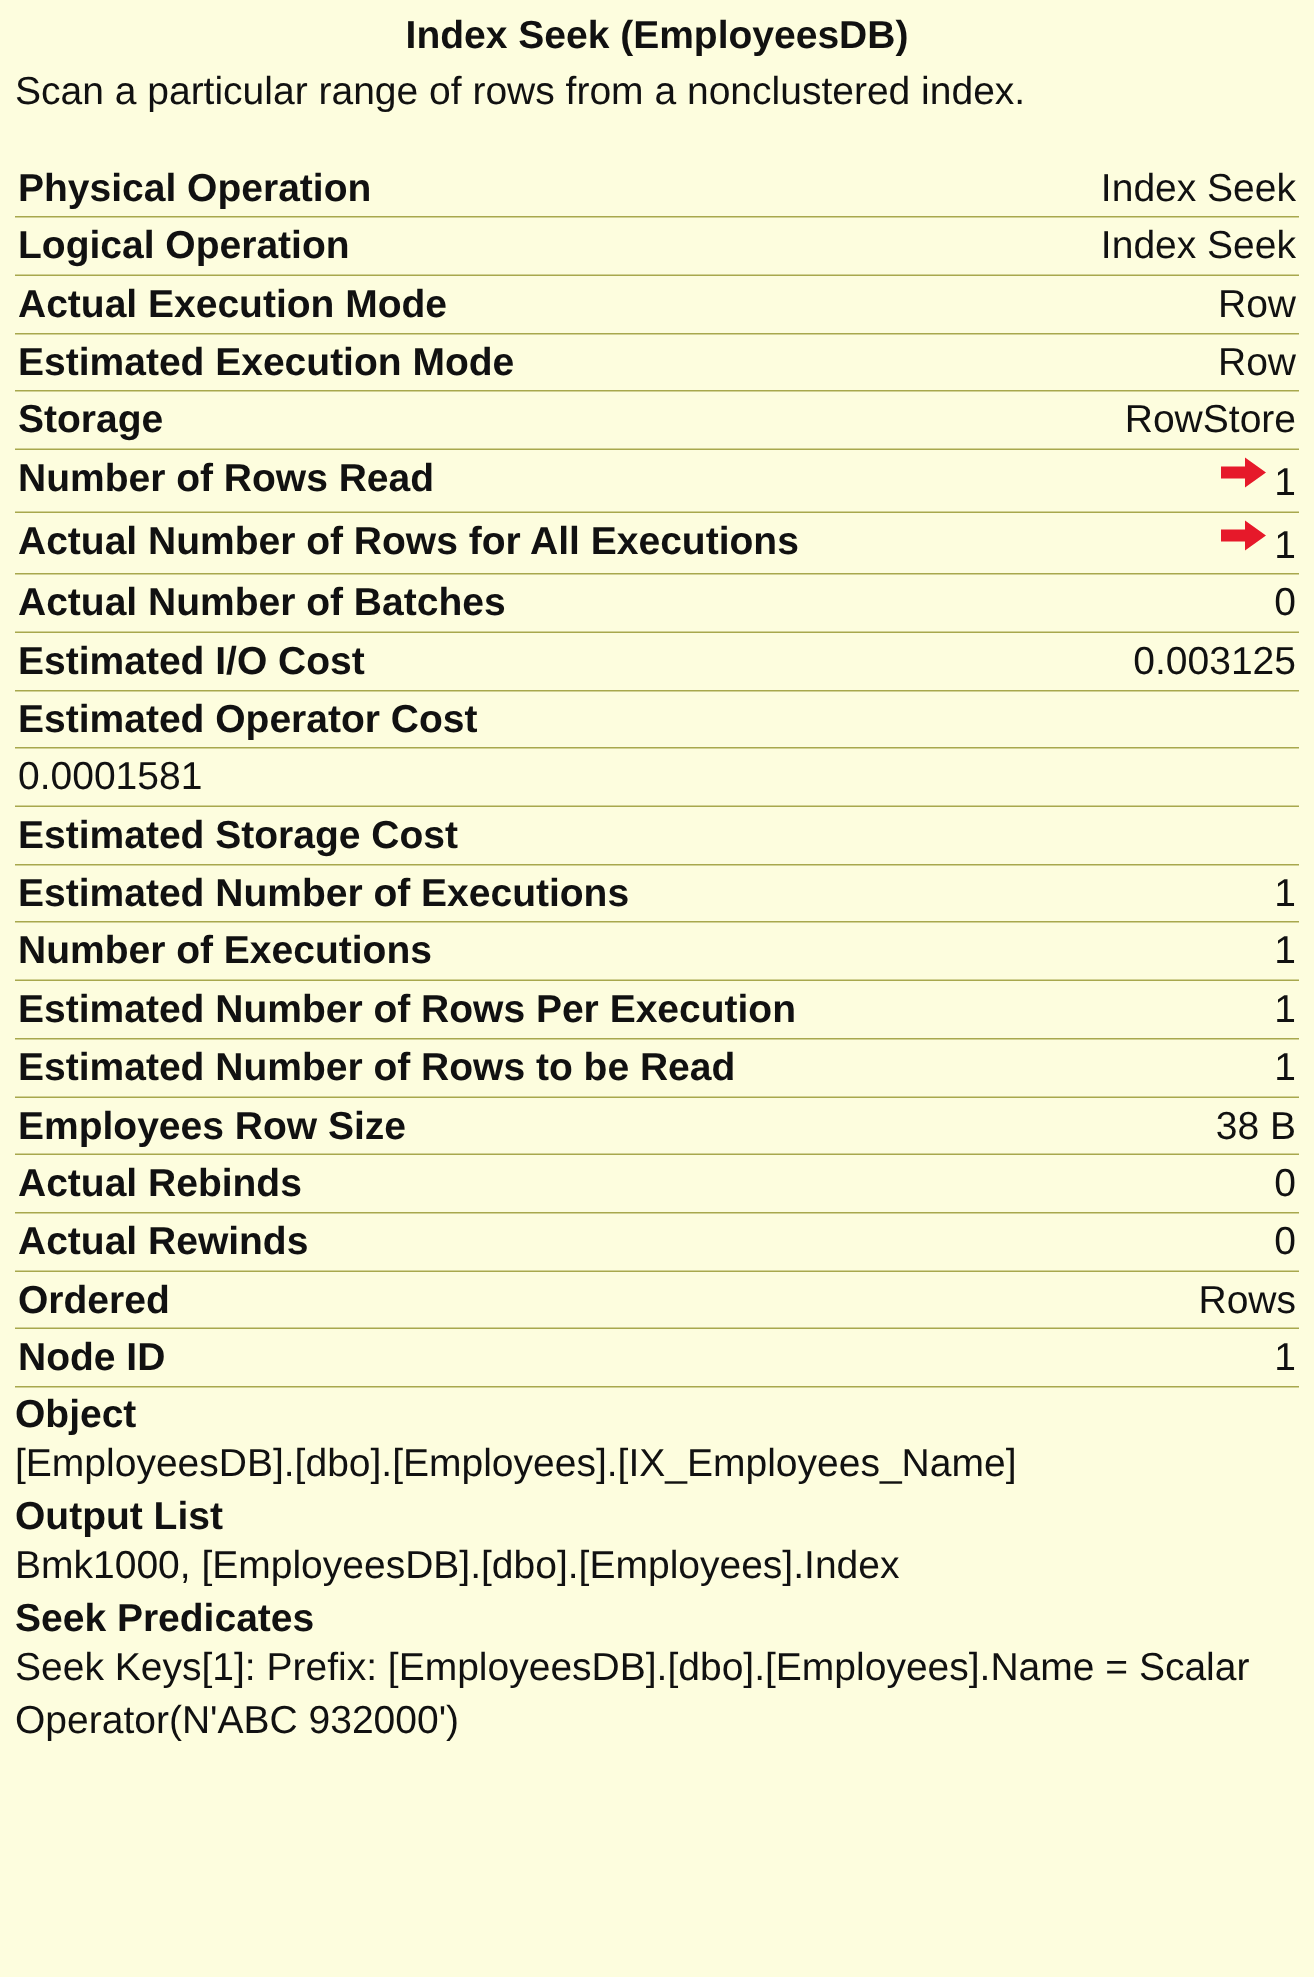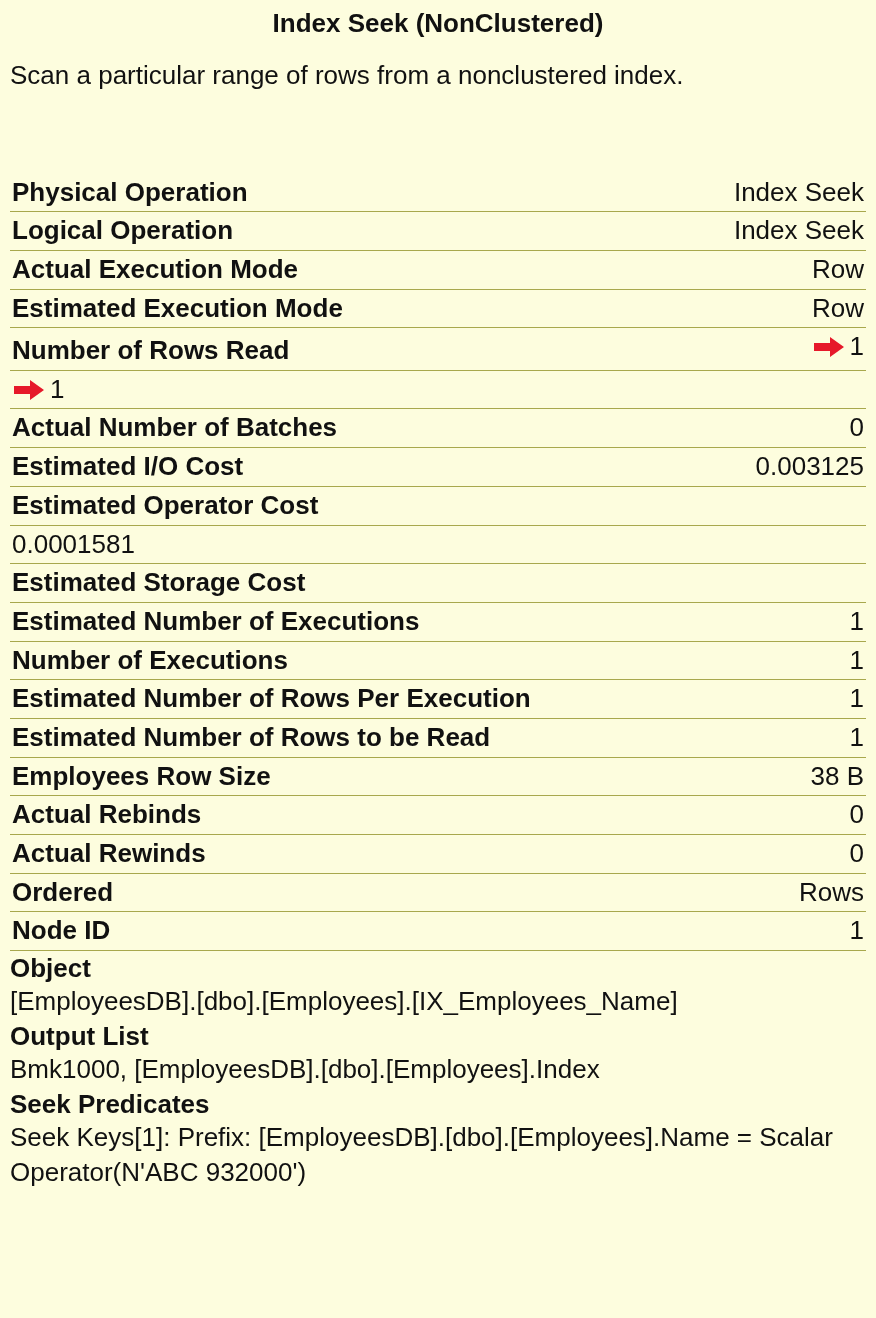--- a/index.html
+++ b/index.html
@@ -14,40 +14,39 @@
   }
   .wrap {
     padding: 6px 10px 20px 10px;
   }
   .title {
     text-align: center;
     font-weight: 700;
     margin-top: 2px;
   }
   .subtitle {
-    margin-top: 20px;
+    margin-top: 5px;
     line-height: 1.25;
   }
   .rows {
-    margin-top: 82px;
+    margin-top: 30px;
   }
   .row {
     display: flex;
     align-items: baseline;
     justify-content: space-between;
     border-bottom: 1px solid #a8a84d;
     line-height: 1.45;
     padding: 0 2px;
   }
   .row .label {
     font-weight: 700;
   }
   .row .value-wrap {
     display: flex;
-    align-items: center;
     gap: 4px;
   }
   .row .value {
     font-weight: 400;
     text-align: right;
   }
   .arrow {
     width: 34px;
     height: 24px;
     flex-shrink: 0;
@@ -65,21 +64,21 @@
   }
   .sect-value {
     line-height: 1.35;
   }
 </style>
 </head>
 <body>
 
 <div class="wrap">
 
-  <div class="title">Index Seek (NonClustered)</div>
+  <div class="title">Index Seek (EmployeesDB)</div>
   <div class="subtitle">Scan a particular range of rows from a nonclustered index.</div>
 
   <div class="rows" id="rows-container">
       <div class="row">
         <span class="label">Physical Operation</span>
         <span class="value-wrap">
           <span class="value">Index Seek</span>
         </span>
       </div>
       <div class="row">
@@ -91,34 +90,41 @@
       <div class="row">
         <span class="label">Actual Execution Mode</span>
         <span class="value-wrap">
           <span class="value">Row</span>
         </span>
       </div>
       <div class="row">
         <span class="label">Estimated Execution Mode</span>
         <span class="value-wrap">
           <span class="value">Row</span>
+        </span>
+      </div>
+      <div class="row">
+        <span class="label">Storage</span>
+        <span class="value-wrap">
+          <span class="value">RowStore</span>
         </span>
       </div>
       <div class="row">
         <span class="label">Number of Rows Read</span>
         <span class="value-wrap">
           <span class="arrow">
             <svg viewBox="0 0 34 24">
               <path d="M2 8 L18 8 L18 2 L32 12 L18 22 L18 16 L2 16 Z" fill="#e6192a"></path>
             </svg>
           </span>
           <span class="value">1</span>
         </span>
       </div>
       <div class="row">
+        <span class="label">Actual Number of Rows for All Executions</span>
         <span class="value-wrap">
           <span class="arrow">
             <svg viewBox="0 0 34 24">
               <path d="M2 8 L18 8 L18 2 L32 12 L18 22 L18 16 L2 16 Z" fill="#e6192a"></path>
             </svg>
           </span>
           <span class="value">1</span>
         </span>
       </div>
       <div class="row">

